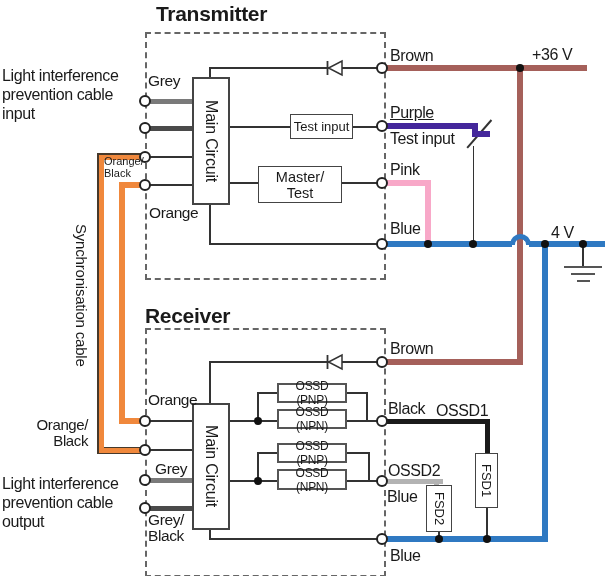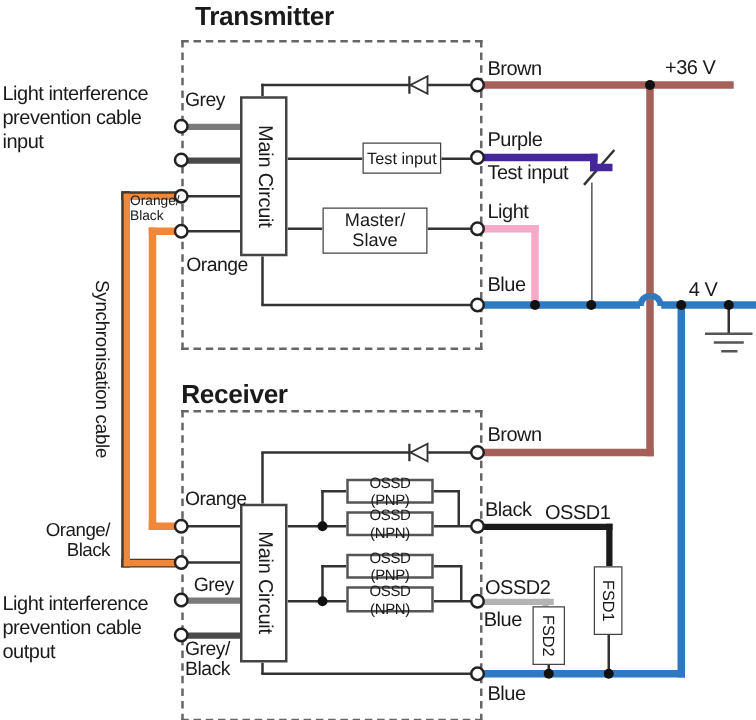--- a/index.html
+++ b/index.html
@@ -105,21 +105,21 @@
 
   <div class="thick" style="left:386px;top:478.5px;width:57px;height:5px;background:#b3b3b3;"></div>
   <div class="thick" style="left:434px;top:478.5px;width:5px;height:7px;background:#b3b3b3;"></div>
 
   <div class="thick" style="left:145px;top:477.5px;width:47px;height:5px;background:#7a7a7a;"></div>
   <div class="thick" style="left:145px;top:505.5px;width:47px;height:5px;background:#4a4a4a;"></div>
 
   <div class="box mc vtext" style="left:192px;top:77px;width:38px;height:128px;">Main Circuit</div>
   <div class="box" style="left:290px;top:114px;width:63px;height:25px;font-size:13px;border-width:1.5px;">Test input</div>
   <div class="box" style="left:258px;top:166px;width:84px;height:37px;font-size:14.5px;line-height:16px;white-space:pre-line;border-width:1.5px;">Master/
-Slave</div>
+Test</div>
 
   <div class="box mc vtext" style="left:192px;top:403px;width:38px;height:127px;">Main Circuit</div>
   <div class="box ossd" style="left:277px;top:383px;width:70px;height:20px;">OSSD (PNP)</div>
   <div class="box ossd" style="left:277px;top:409px;width:70px;height:20px;">OSSD (NPN)</div>
   <div class="box ossd" style="left:277px;top:443px;width:70px;height:20px;">OSSD (PNP)</div>
   <div class="box ossd" style="left:277px;top:469px;width:70px;height:21px;">OSSD (NPN)</div>
   <div class="box fsd vtext" style="left:475px;top:453px;width:23px;height:55px;">FSD1</div>
   <div class="box fsd vtext" style="left:426px;top:485px;width:26px;height:47px;">FSD2</div>
 
   <svg class="abs" style="left:324px;top:59px;" width="22" height="18">
@@ -162,23 +162,23 @@
 prevention cable
 input</div>
   <div class="lbl" style="left:148px;top:71px;font-size:15.5px;">Grey</div>
   <div class="lbl sm" style="left:104px;top:155px;">Orange/
 Black</div>
   <div class="lbl" style="left:149px;top:203px;font-size:15.5px;">Orange</div>
   <div class="synclbl" style="left:73px;top:224px;">Synchronisation cable</div>
 
   <div class="lbl" style="left:390px;top:46px;">Brown</div>
   <div class="lbl" style="left:532px;top:45px;">+36 V</div>
-  <div class="lbl" style="left:390px;top:103px;">Purple</div>
+  <div class="lbl" style="left:390px;top:103px;text-decoration:underline;">Purple</div>
   <div class="lbl" style="left:390px;top:129px;">Test input</div>
-  <div class="lbl" style="left:390px;top:160px;">Light</div>
+  <div class="lbl" style="left:390px;top:160px;">Pink</div>
   <div class="lbl" style="left:390px;top:219px;">Blue</div>
   <div class="lbl" style="left:551px;top:223px;">4 V</div>
 
   <div class="lbl" style="left:148px;top:390px;font-size:15.5px;">Orange</div>
   <div class="lbl right" style="left:28px;top:417px;width:60px;font-size:15px;line-height:15.5px;">Orange/
 Black</div>
   <div class="lbl" style="left:155px;top:459px;font-size:15.5px;">Grey</div>
   <div class="lbl" style="left:2px;top:474px;">Light interference
 prevention cable
 output</div>

